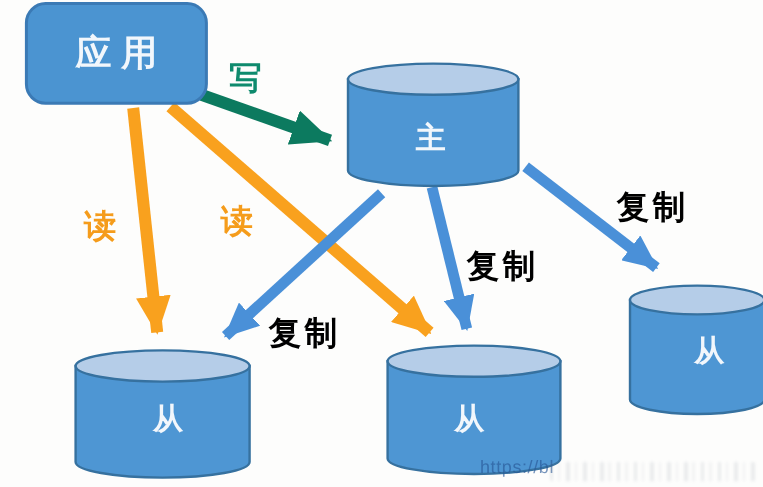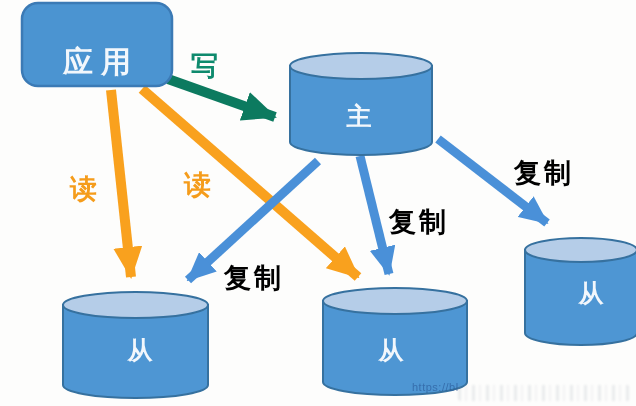--- a/index.html
+++ b/index.html
@@ -13,22 +13,22 @@
     position:absolute;transform:translate(-50%,-50%);
     white-space:nowrap;line-height:1;user-select:none;
   }
   .node-lbl{color:#f2f7fc;font-size:25px;font-weight:bold;letter-spacing:2px;}
   .app-lbl{font-size:30px;letter-spacing:8px;text-indent:8px;}
   .edge-lbl{font-weight:bold;font-size:27px;letter-spacing:3px;}
   .write-lbl{color:#0e8a6d;}
   .read-lbl{color:#f59c1b;}
   .copy-lbl{color:#000000;}
   .watermark{
-    position:absolute;left:412px;top:381px;
-    font-size:11px;color:rgba(38,86,148,0.62);
+    position:absolute;left:400px;top:381px;
+    font-size:15px;color:rgba(38,86,148,0.62);
     letter-spacing:0.5px;filter:blur(0.4px);
   }
   .noise-strip{
     position:absolute;left:458px;top:385px;width:172px;height:16px;
     background:repeating-linear-gradient(90deg,
       rgba(130,140,155,0.35) 0 3px, rgba(255,255,255,0) 3px 7px,
       rgba(150,158,170,0.25) 7px 9px, rgba(255,255,255,0) 9px 14px);
     filter:blur(1.2px);opacity:0.45;border-radius:3px;
   }
 </style>
@@ -73,21 +73,21 @@
       <path d="M 323 301 L 323 382 A 72 13 0 0 0 467 382 L 467 301 Z" fill="#4e96d3" stroke="#36719f" stroke-width="2"></path>
       <ellipse cx="395" cy="301" rx="72" ry="13" fill="#b5cde8" stroke="#36719f" stroke-width="2"></ellipse>
     </g>
 
     <g>
       <path d="M 525 250 L 525 333 A 56 12 0 0 0 637 333 L 637 250 Z" fill="#4e96d3" stroke="#36719f" stroke-width="2"></path>
       <ellipse cx="581" cy="250" rx="56" ry="12" fill="#b5cde8" stroke="#36719f" stroke-width="2"></ellipse>
     </g>
   </svg>
 
-  <div class="lbl node-lbl app-lbl" style="left:97px;top:62px;">应用</div>
+  <div class="lbl node-lbl app-lbl" style="left:97px;top:45px;">应用</div>
   <div class="lbl node-lbl" style="left:360px;top:116px;">主</div>
   <div class="lbl node-lbl" style="left:141px;top:350px;">从</div>
   <div class="lbl node-lbl" style="left:392px;top:350px;">从</div>
   <div class="lbl node-lbl" style="left:592px;top:293px;">从</div>
 
   <div class="lbl edge-lbl write-lbl" style="left:206px;top:66px;">写</div>
   <div class="lbl edge-lbl read-lbl" style="left:85px;top:189px;">读</div>
   <div class="lbl edge-lbl read-lbl" style="left:199px;top:185px;">读</div>
   <div class="lbl edge-lbl copy-lbl" style="left:254px;top:278px;">复制</div>
   <div class="lbl edge-lbl copy-lbl" style="left:419px;top:222px;">复制</div>

